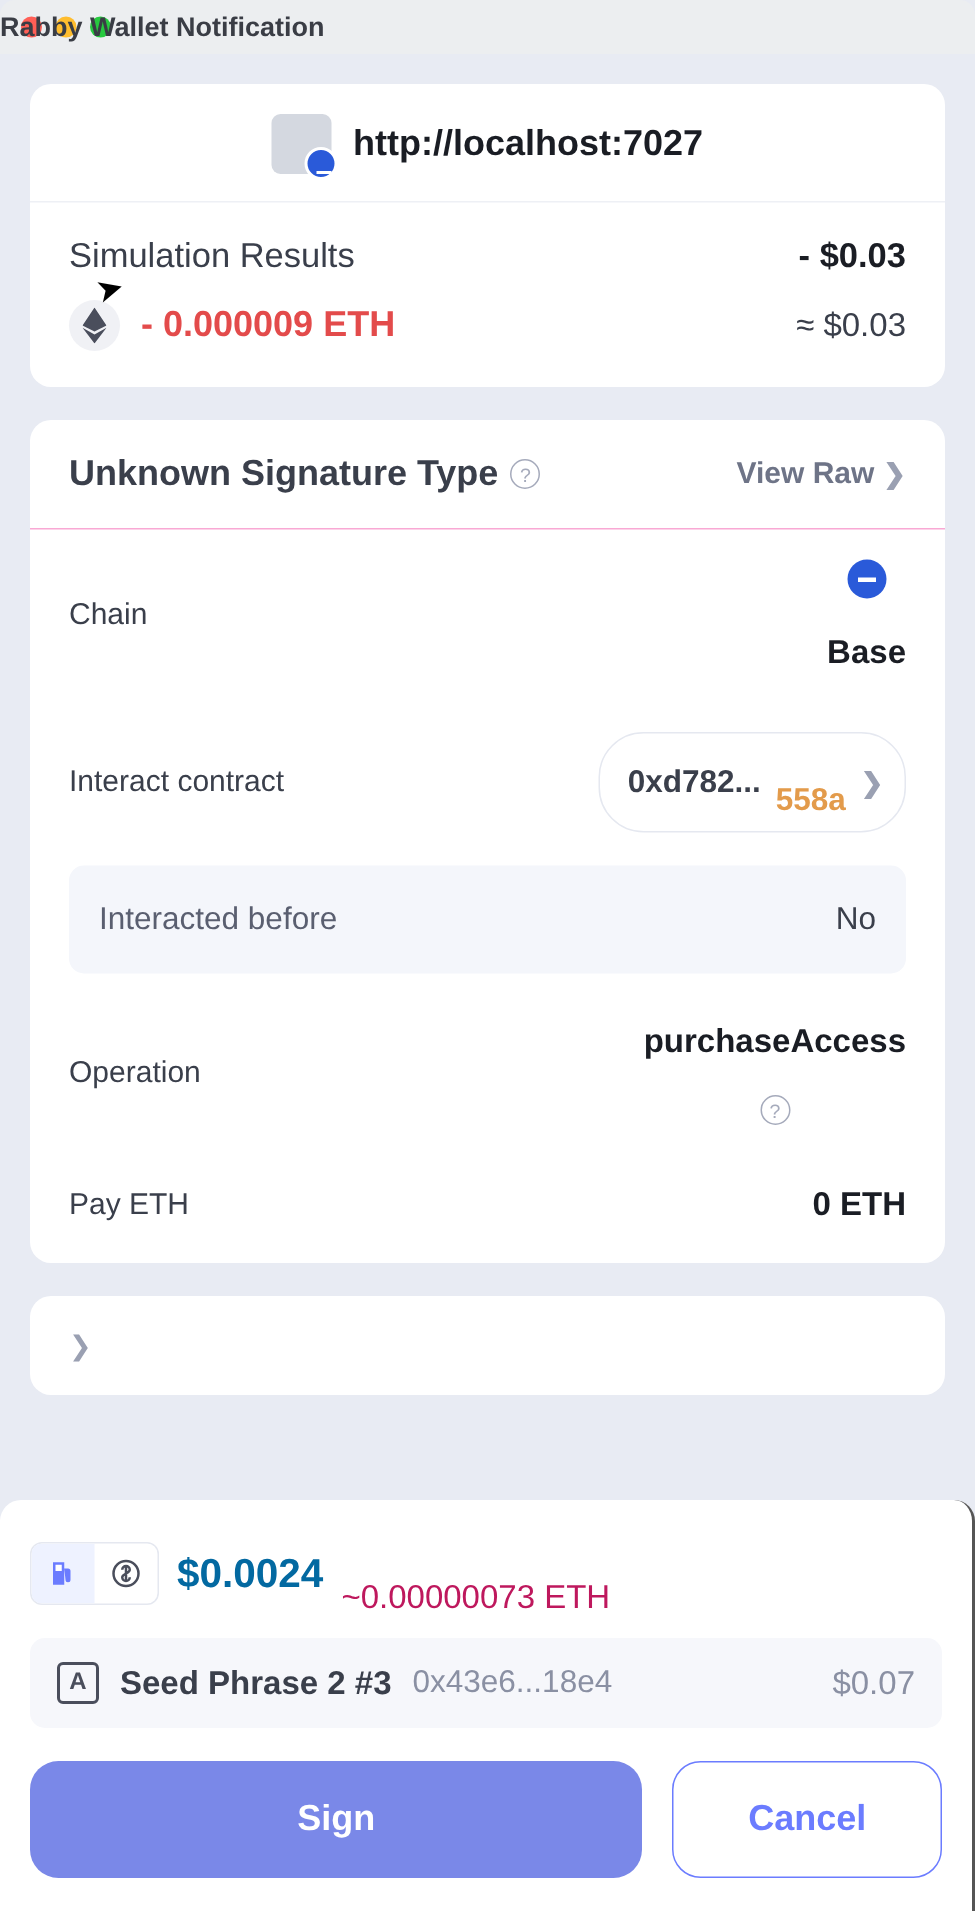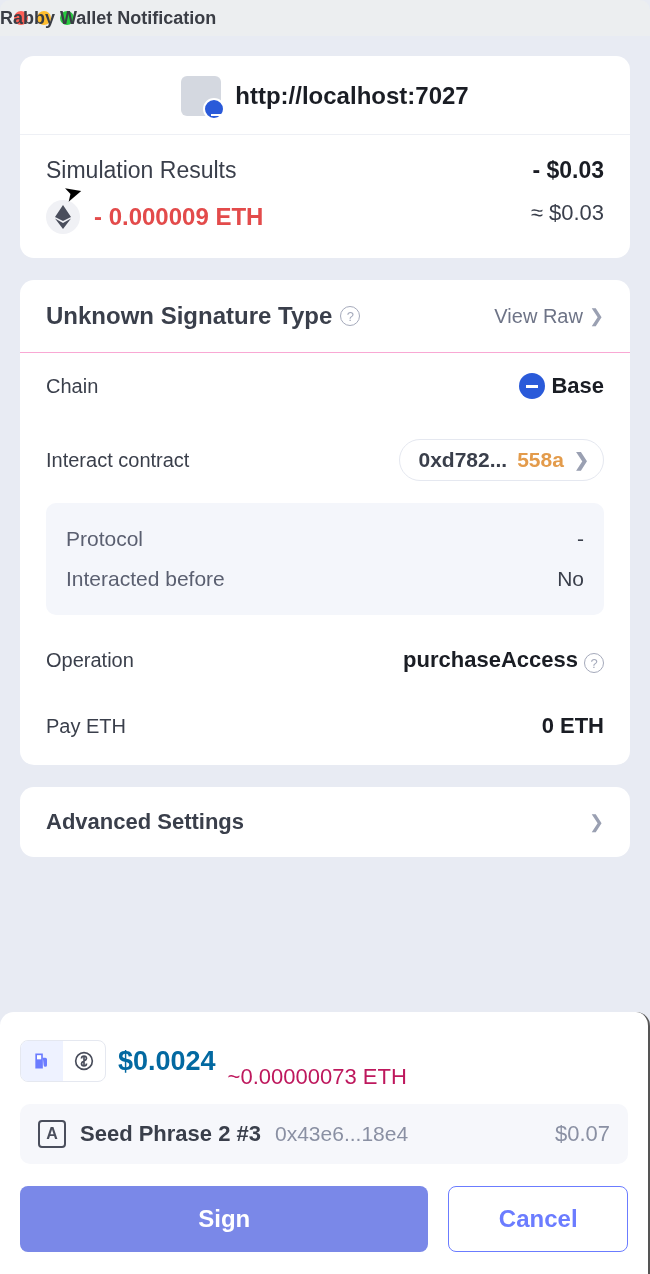--- a/index.html
+++ b/index.html
@@ -55,21 +55,21 @@
     }
     .origin-url { font-size: 24px; font-weight: 700; color: #1a1d24; }
 
     .sim-row {
       display: flex; justify-content: space-between; align-items: center;
       padding: 22px 26px 10px;
     }
     .sim-label { font-size: 23px; font-weight: 500; color: #3a3f4b; }
     .sim-total { font-size: 23px; font-weight: 600; color: #1a1d24; }
     .sim-asset {
-      display: flex; justify-content: space-between; align-items: flex-start;
+      display: flex; justify-content: space-between; align-items: center;
       padding: 6px 26px 24px;
     }
     .sim-asset-left { display: flex; align-items: center; gap: 14px; }
     .eth-icon {
       width: 34px; height: 34px; border-radius: 50%; background: #f0f1f5;
       display: flex; align-items: center; justify-content: center;
     }
     .sim-amount { font-size: 24px; font-weight: 700; color: #e34b4b; }
     .sim-approx { font-size: 22px; color: #3a3f4b; font-weight: 500;}
 
@@ -82,44 +82,44 @@
       font-size: 24px; font-weight: 600; color: #3a3f4b;
       display: flex; align-items: center; gap: 8px;
     }
     .help-icon {
       width: 20px; height: 20px; border-radius: 50%;
       border: 1.5px solid #a5aabb; display: inline-flex;
       align-items: center; justify-content: center;
       font-size: 13px; color: #a5aabb; font-weight: 400;
     }
     .view-raw {
-      font-size: 20px; color: #6e7487; font-weight: 400;
+      font-size: 20px; color: #6e7487; font-weight: 700;
       display: flex; align-items: center; gap: 6px; text-align: center;
     }
     .chev { font-size: 18px; color: #9aa0b2; }
 
     .kv { display: flex; justify-content: space-between; align-items: center;
           padding: 20px 26px; }
     .kv-label { font-size: 20px; color: #3a3f4b; font-weight: 500; }
     .kv-value { font-size: 22px; color: #1a1d24; font-weight: 600;
-                display: flex; align-items: flex-end; gap: 6px; }
+                display: flex; align-items: center; gap: 23px; flex-direction: column; }
     .chain-dot {
       width: 26px; height: 26px; border-radius: 50%; background: #2a5ad9;
       display: flex; align-items: center; justify-content: center;
     }
     .chain-dot::after {
       content: ""; width: 12px; height: 3px; background: #fff;
     }
     .contract-pill {
       border: 1px solid #e5e8f0; border-radius: 30px;
       padding: 8px 14px 8px 18px; display: flex; align-items: center; gap: 10px;
       font-size: 21px; font-weight: 700;
     }
     .contract-pill .addr-pre { color: #3a3f4b; }
-    .contract-pill .addr-suf { color: #e39b4b; }
+    .contract-pill .addr-suf { color: #e39b4b; margin-top: 25px; }
 
     .subbox {
       background: #f4f6fb; border-radius: 10px;
       margin: 2px 26px 12px; padding: 16px 20px;
     }
     .subbox .kv { padding: 8px 0; }
     .subbox .kv-label { color: #5a5f70; font-size: 21px; }
     .subbox .kv-value { color: #3a3f4b; font-size: 21px; font-weight: 500;}
 
     .advanced {
@@ -160,21 +160,21 @@
     .account-icon {
       width: 28px; height: 28px; border: 2px solid #4a4e5c;
       border-radius: 4px; display: flex; align-items: center; justify-content: center;
       font-size: 16px; font-weight: 700; color: #4a4e5c;
     }
     .account-name { font-size: 22px; font-weight: 600; color: #3a3f4b; }
     .account-addr { font-size: 21px; color: #8a90a3; text-align: right; }
     .account-bal { font-size: 22px; color: #8a90a3; font-weight: 500; margin-left: auto; }
     .buttons { display: flex; gap: 20px; }
     .btn {
-      flex: 1; height: 66px; border-radius: 8px;
+      flex: 1; height: 78px; border-radius: 19px;
       font-size: 24px; font-weight: 600;
       display: flex; align-items: center; justify-content: center;
       cursor: pointer;
     }
     .btn-sign {
       background: #7a88e8; color: #fff; border: none;
       flex: 2.3;
     }
     .btn-cancel {
       background: #fff; color: #6b7cff;
@@ -244,45 +244,40 @@
       <div class="kv-label">Interact contract</div>
       <div class="contract-pill">
         <span class="addr-pre">0xd782...</span>
           <span class="addr-suf">558a</span>
         <span class="chev">❯</span>
       </div>
     </div>
 
     <div class="subbox">
       <div class="kv">
-        <div class="kv-label">Protocol</div>
-        <div class="kv-value">-</div>
-      </div>
-      <div class="kv">
         <div class="kv-label">Interacted before</div>
         <div class="kv-value">No</div>
       </div>
     </div>
 
     <div class="kv">
       <div class="kv-label">Operation</div>
       <div class="kv-value">
         <span>purchaseAccess</span>
         <span class="help-icon">?</span>
       </div>
     </div>
 
     <div class="kv" style="padding-bottom: 26px;">
       <div class="kv-label">Pay ETH</div>
       <div class="kv-value">0 ETH</div>
     </div>
   </div>
 
   <div class="advanced">
-    <div class="advanced-label">Advanced Settings</div>
     <span class="chev">❯</span>
   </div>
 </div>
 
 <div class="cursor">➤</div>
 
 <div class="footer">
   <div class="gas-row">
     <div class="gas-icons">
       <div class="gas-icon-box active">

